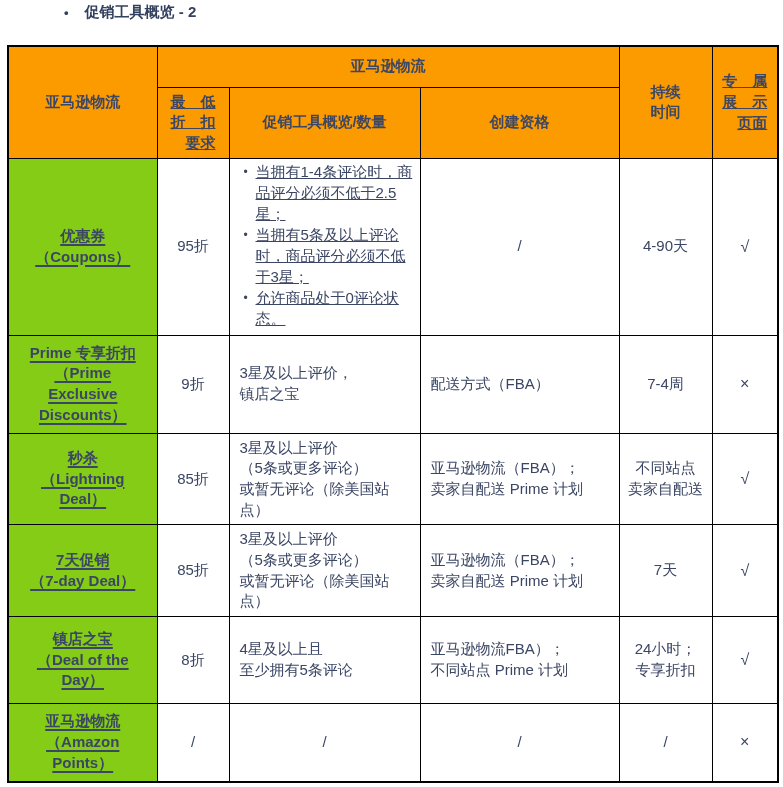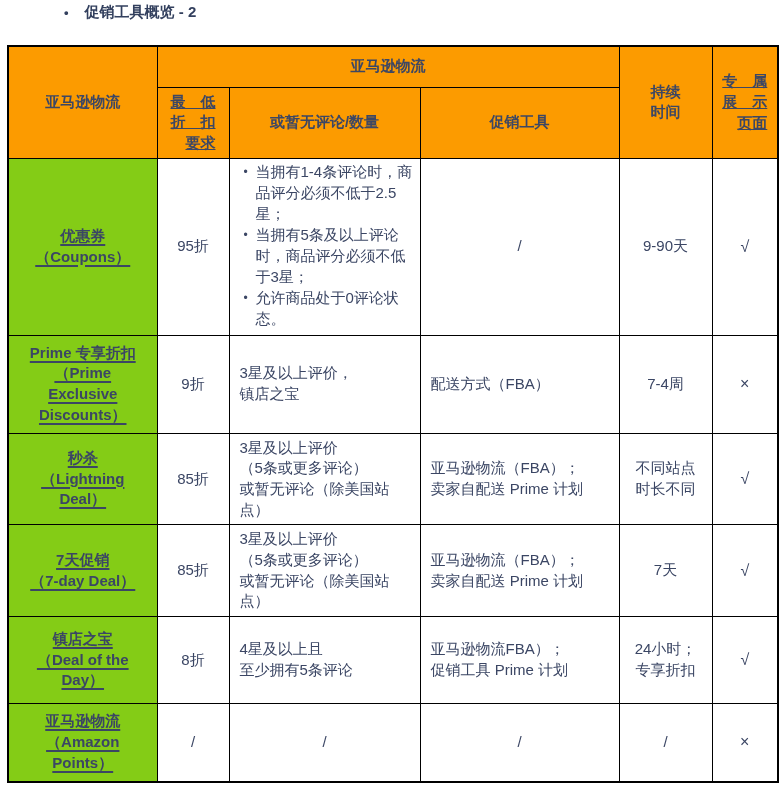--- a/index.html
+++ b/index.html
@@ -34,21 +34,21 @@
     text-decoration-thickness:1.5px;
     text-underline-offset:3px;
   }
   .left{text-align:left;padding-left:10px;padding-right:6px;}
   .justify-block{
     display:inline-block;text-align:right;white-space:pre-line;text-decoration:underline;
   }
   .bullets{padding:2px 2px 2px 6px;}
   .bullet-item{display:flex;text-align:left;margin:0 0 1px 0;}
   .bullet-item .marker{flex:0 0 20px;font-size:12px;padding-top:2px;text-align:center;}
-  .bullet-item .btext{flex:1;}
+  .bullet-item .btext{flex:1;text-decoration:underline;}
   .flag{font-size:16px;}
 </style>
 </head>
 <body>
 
 <div class="page-title">
   <span class="bullet">•</span>
   <span>促销工具概览 - 2</span>
 </div>
 
@@ -68,22 +68,22 @@
     <th rowspan="2" class="pre">持续
 时间</th>
     <th rowspan="2"><span class="justify-block">专　属
 展　示
 页面</span></th>
   </tr>
   <tr style="height:68px">
     <th><span class="justify-block">最　低
 折　扣
 要求</span></th>
-    <th>或暂无评论/数量</th>
-    <th>促销工具</th>
+    <th>促销工具概览/数量</th>
+    <th>创建资格</th>
   </tr>
 
   <tr style="height:177px">
     <td class="tool-col"><span class="tool-name">优惠券
 （Coupons）</span></td>
     <td>95折</td>
     <td class="bullets">
       <div class="bullet-item">
         <span class="marker">•</span>
         <span class="btext">当拥有1-4条评论时，商品评分必须不低于2.5星；</span>
@@ -91,21 +91,21 @@
       <div class="bullet-item">
         <span class="marker">•</span>
         <span class="btext">当拥有5条及以上评论时，商品评分必须不低于3星；</span>
       </div>
       <div class="bullet-item">
         <span class="marker">•</span>
         <span class="btext">允许商品处于0评论状态。</span>
       </div>
     </td>
     <td>/</td>
-    <td>9-90天</td>
+    <td>4-90天</td>
     <td class="flag">√</td>
   </tr>
 
   <tr style="height:98px">
     <td class="tool-col"><span class="tool-name">Prime 专享折扣
 （Prime
 Exclusive
 Discounts）</span></td>
     <td>9折</td>
     <td class="pre left">3星及以上评价，
@@ -119,21 +119,21 @@
     <td class="tool-col"><span class="tool-name">秒杀
 （Lightning
 Deal）</span></td>
     <td>85折</td>
     <td class="pre left">3星及以上评价
 （5条或更多评论）
 或暂无评论（除美国站点）</td>
     <td class="pre left">亚马逊物流（FBA）；
 卖家自配送 Prime 计划</td>
     <td class="pre">不同站点
-时长不同</td>
+卖家自配送</td>
     <td class="flag">√</td>
   </tr>
 
   <tr style="height:90px">
     <td class="tool-col"><span class="tool-name">7天促销
 （7-day Deal）</span></td>
     <td>85折</td>
     <td class="pre left">3星及以上评价
 （5条或更多评论）
 或暂无评论（除美国站点）</td>
@@ -144,21 +144,21 @@
   </tr>
 
   <tr style="height:87px">
     <td class="tool-col"><span class="tool-name">镇店之宝
 （Deal of the
 Day）</span></td>
     <td>8折</td>
     <td class="pre left">4星及以上且
 至少拥有5条评论</td>
     <td class="pre left">亚马逊物流FBA）；
-促销工具 Prime 计划</td>
+不同站点 Prime 计划</td>
     <td class="pre">24小时；
 专享折扣</td>
     <td class="flag">√</td>
   </tr>
 
   <tr style="height:78px">
     <td class="tool-col"><span class="tool-name">亚马逊物流
 （Amazon
 Points）</span></td>
     <td>/</td>

